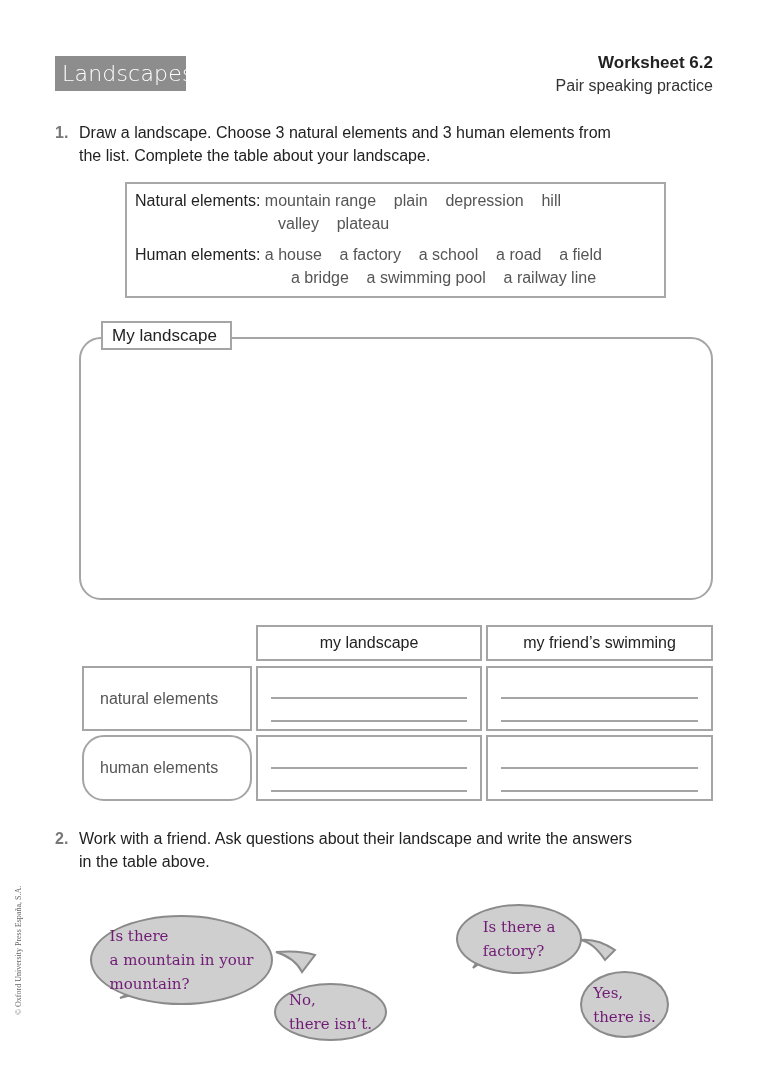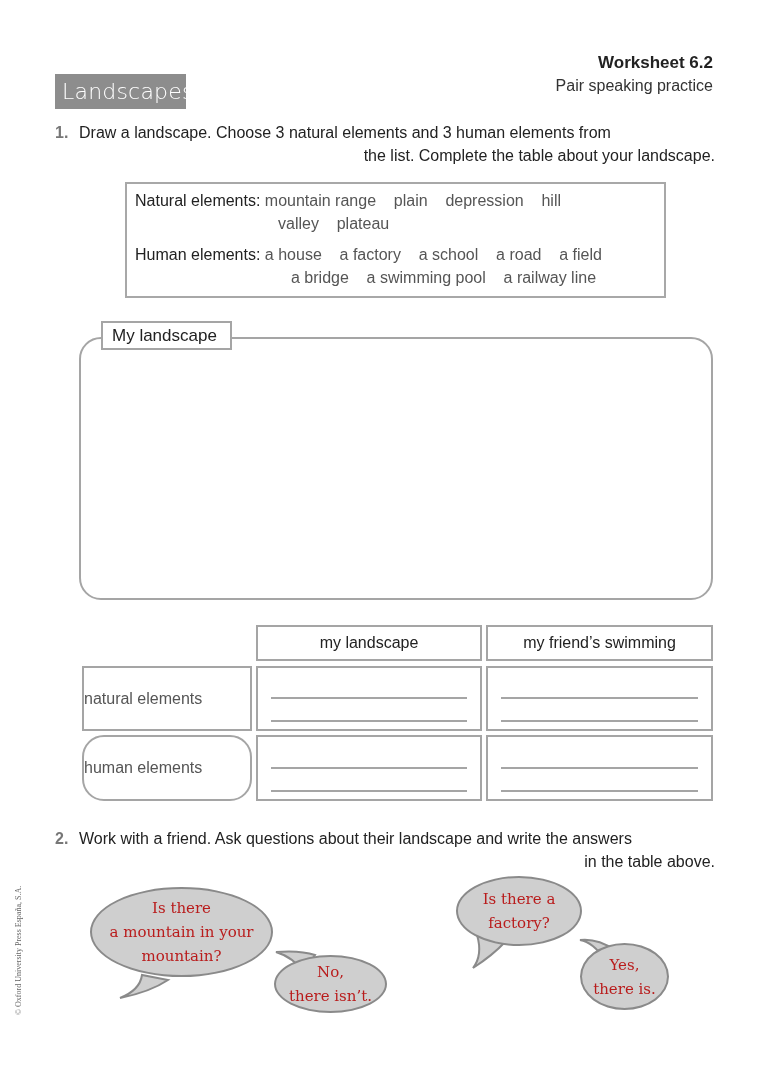--- a/index.html
+++ b/index.html
@@ -1,42 +1,42 @@
 <!DOCTYPE html>
 <html><head>
 <meta charset="utf-8">
 <style>
   html, body { margin:0; padding:0; background:#fff; }
   body { width:768px; height:1087px; position:relative; overflow:hidden;
          font-family:"Liberation Sans", sans-serif; color:#222; }
   .abs { position:absolute; }
   .title-badge { left:55px; top:56px; width:131px; height:35px; background:#8d8d8d;
                  color:#fff; font-size:22px; line-height:35px; padding-left:7px; box-sizing:border-box;
-                 font-family:"DejaVu Sans", sans-serif; font-weight:300; letter-spacing:0.2px;margin-top:18px; }
+                 font-family:"DejaVu Sans", sans-serif; font-weight:300; letter-spacing:0.2px; }
   .ws-title { right:55px; top:53px; font-size:17px; font-weight:bold; text-align:center;margin-left:40px; }
   .ws-sub { right:55px; top:77px; font-size:16px; text-align:right; color:#333; }
   .q { left:55px; font-size:16px; line-height:23px; color:#222; width:660px; }
   .q .num { font-weight:bold; color:#777; display:inline-block; width:24px; }
   .q .txt { display:inline; }
-  .q .cont { padding-left:24px;text-align:right; }
+  .q .cont { padding-left:24px; }
   .wordbox { left:125px; top:182px; width:541px; height:116px; border:2px solid #a8a8a8; box-sizing:border-box;
              font-size:16px; color:#333; }
   .wordbox .row { position:absolute; left:8px; }
   .wordbox .lbl { color:#222; }
   .wordbox .items { color:#555; font-weight:300; }
   .landbox { left:79px; top:337px; width:634px; height:263px; border:2px solid #a5a5a5; border-radius:22px; box-sizing:border-box; }
   .landlabel { left:101px; top:321px; width:131px; height:29px; border:2px solid #a5a5a5; background:#fff; box-sizing:border-box;
                font-size:17px; line-height:25px; padding-left:9px; color:#222; }
   .cell { border:2px solid #a5a5a5; box-sizing:border-box; background:#fff; }
   .hdr { font-size:16px; color:#222; text-align:center; line-height:32px; }
-  .rowlbl { font-size:16px; color:#555; padding-left:0; display:flex; align-items:center; }
+  .rowlbl { font-size:16px; color:#555; padding-left:16px; display:flex; align-items:center; }
   .line { position:absolute; height:2px; background:#a5a5a5; }
   .bubble { background:#cfcfcf; border:2px solid #8a8a8a; border-radius:50%; box-sizing:border-box;
-            font-family:"DejaVu Serif", serif; font-size:15px; color:#b91c1c; text-align:center;
-            display:flex; align-items:center; justify-content:center; line-height:24px; }
+            font-family:"DejaVu Serif", serif; font-size:15px; color:#701a75; 
+            display:flex; align-items:center; justify-content:center; line-height:24px;margin-top:28px; }
   .copyright { left:14px; top:1015px; transform-origin:left top; transform:rotate(-90deg);
                font-family:"Liberation Serif", serif; font-size:8px; color:#666; white-space:nowrap; }
 </style>
 </head>
 <body>
 
 <div class="abs title-badge">Landscapes</div>
 <div class="abs ws-title">Worksheet 6.2</div>
 <div class="abs ws-sub">Pair speaking practice</div>
 

